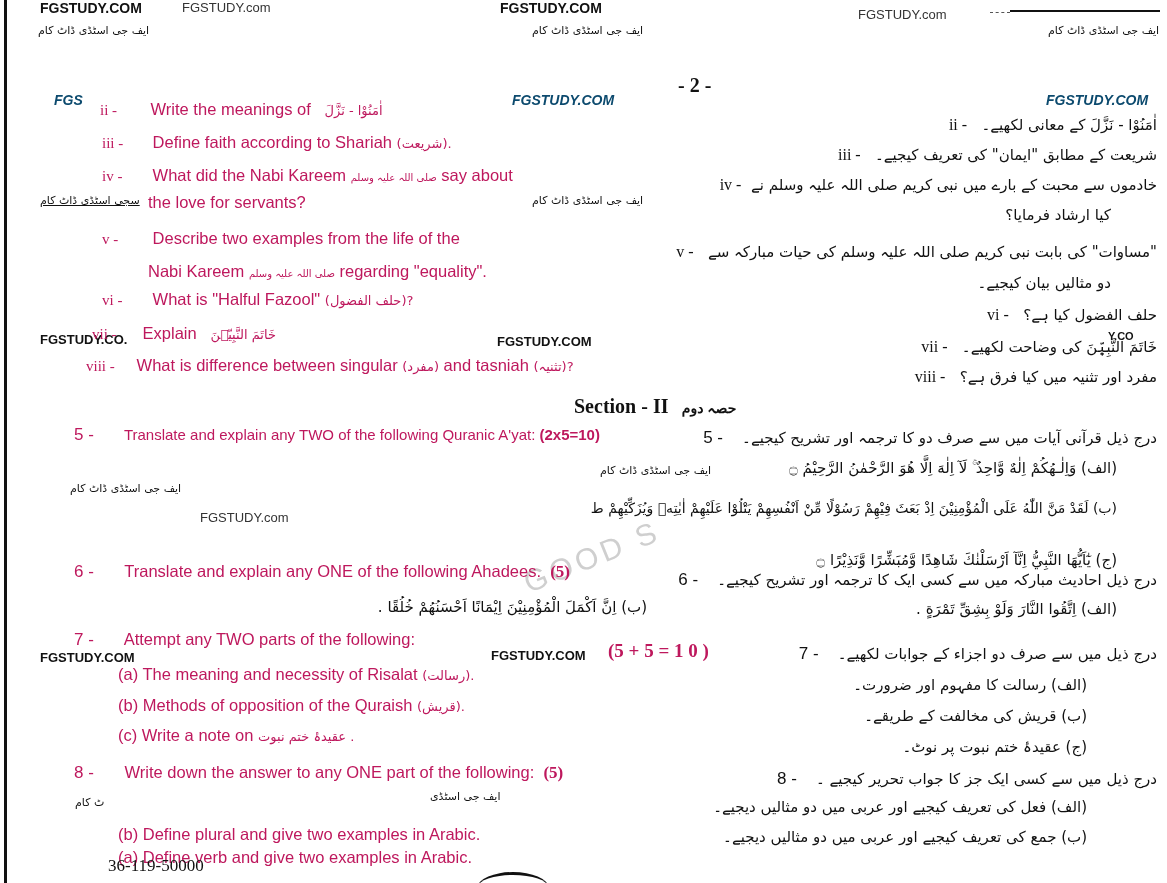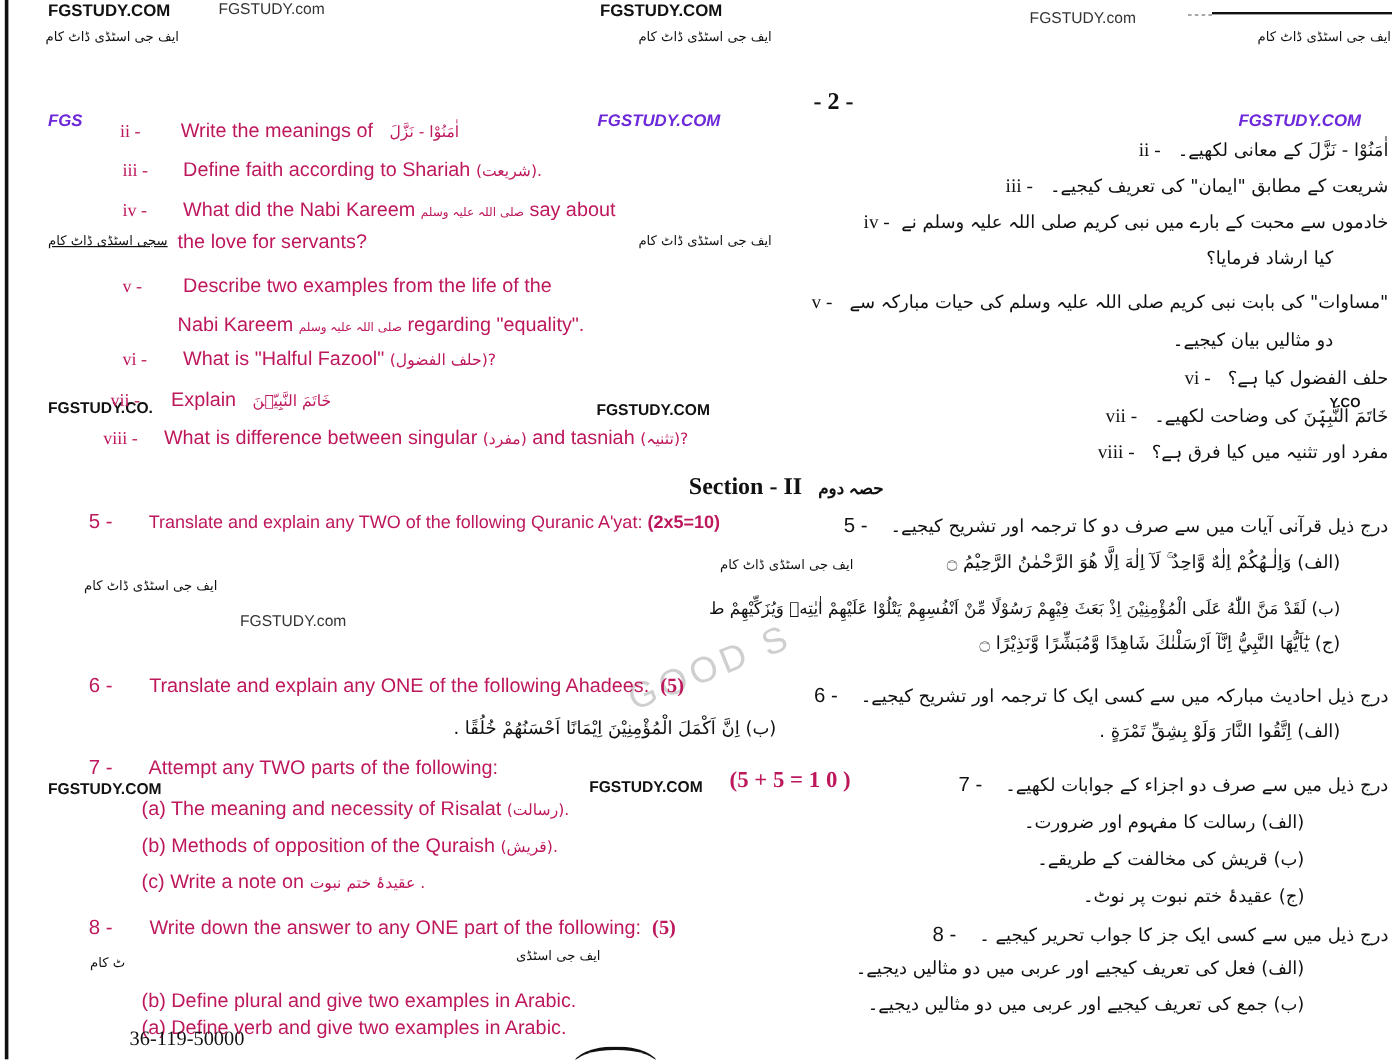--- a/index.html
+++ b/index.html
@@ -3,21 +3,21 @@
   <meta charset="utf-8">
   <style>
     * { box-sizing: border-box; margin: 0; padding: 0; }
     html, body { width: 1167px; height: 883px; background: #ffffff; overflow: hidden; }
     body { position: relative; font-family: "Liberation Sans", sans-serif; color: #111; }
 
     .left-rule { position: absolute; left: 4px; top: 0; width: 3px; height: 883px; background: #111; }
 
     .abs { position: absolute; white-space: nowrap; }
     .wm-bold { font-family: "Liberation Sans", sans-serif; font-weight: bold; font-size: 14px; color: #111; }
-    .wm-bold-i { font-family: "Liberation Sans", sans-serif; font-weight: bold; font-style: italic; font-size: 14px; color: #6d28d9; }
+    .wm-bold-i { font-family: "Liberation Sans", sans-serif; font-weight: bold; font-style: italic; font-size: 14px; color: #0c4a6e; margin-left: 14px; }
     .wm-thin { font-family: "Liberation Sans", sans-serif; font-size: 13px; color: #333; }
     .wm-urdu { font-family: "DejaVu Sans", sans-serif; font-size: 11px; color: #111; direction: rtl; }
     .wm-small { font-family: "Liberation Sans", sans-serif; font-weight: bold; font-size: 13px; color: #111; }
 
     .page-num { font-family: "Liberation Serif", serif; font-weight: bold; font-size: 20px; }
 
     .en { font-family: "Liberation Sans", sans-serif; font-size: 16.5px; color: #be185d; }
     .en .num { font-family: "Liberation Serif", serif; font-size: 15px; display: inline-block; min-width: 46px; }
     .en .bignum { font-family: "Liberation Sans", sans-serif; font-size: 17px; display: inline-block; min-width: 46px; }
     .en .marks { font-family: "Liberation Serif", serif; font-weight: bold; font-size: 17px; }
@@ -153,21 +153,21 @@
 </div>
 <div class="abs ur" style="right:10px; top:428px;">
   <span>درج ذیل قرآنی آیات میں سے صرف دو کا ترجمہ اور تشریح کیجیے۔</span>&nbsp;&nbsp;&nbsp;
   <span class="bignum">5 -</span>
 </div>
 <div class="abs ur" style="right:50px; top:459px;">(الف)  وَاِلٰـهُكُمْ اِلٰهٌ وَّاحِدٌ ۚ لَآ اِلٰهَ اِلَّا هُوَ الرَّحْمٰنُ الرَّحِيْمُ ۝</div>
 <div class="abs wm-urdu" style="left:600px; top:464px;">ایف جی اسٹڈی ڈاٹ کام</div>
 <div class="abs wm-urdu" style="left:70px; top:482px;">ایف جی اسٹڈی ڈاٹ کام</div>
 <div class="abs ur" style="right:50px; top:500px; font-size:14px;">(ب)  لَقَدْ مَنَّ اللّٰهُ عَلَى الْمُؤْمِنِيْنَ اِذْ بَعَثَ فِيْهِمْ رَسُوْلًا مِّنْ اَنْفُسِهِمْ يَتْلُوْا عَلَيْهِمْ اٰيٰتِهٖ وَيُزَكِّيْهِمْ ط</div>
 <div class="abs wm-thin" style="left:200px; top:510px;">FGSTUDY.com</div>
-<div class="abs ur" style="right:50px; top:527px;">(ج)  يٰٓاَيُّهَا النَّبِيُّ اِنَّآ اَرْسَلْنٰكَ شَاهِدًا وَّمُبَشِّرًا وَّنَذِيْرًا ۝</div>
+<div class="abs ur" style="right:50px; top:551px;">(ج)  يٰٓاَيُّهَا النَّبِيُّ اِنَّآ اَرْسَلْنٰكَ شَاهِدًا وَّمُبَشِّرًا وَّنَذِيْرًا ۝</div>
 <div class="faint-wm">GOOD S</div>
 
 <div class="abs en" style="left:74px; top:562px;">
   <span class="bignum">6 -</span>
   <span>Translate and explain any ONE of the following Ahadees.</span>&nbsp;
   <span class="marks">(5)</span>
 </div>
 <div class="abs ur" style="right:10px; top:570px;">
   <span>درج ذیل احادیث مبارکہ میں سے کسی ایک کا ترجمہ اور تشریح کیجیے۔</span>&nbsp;&nbsp;&nbsp;
   <span class="bignum">6 -</span>

